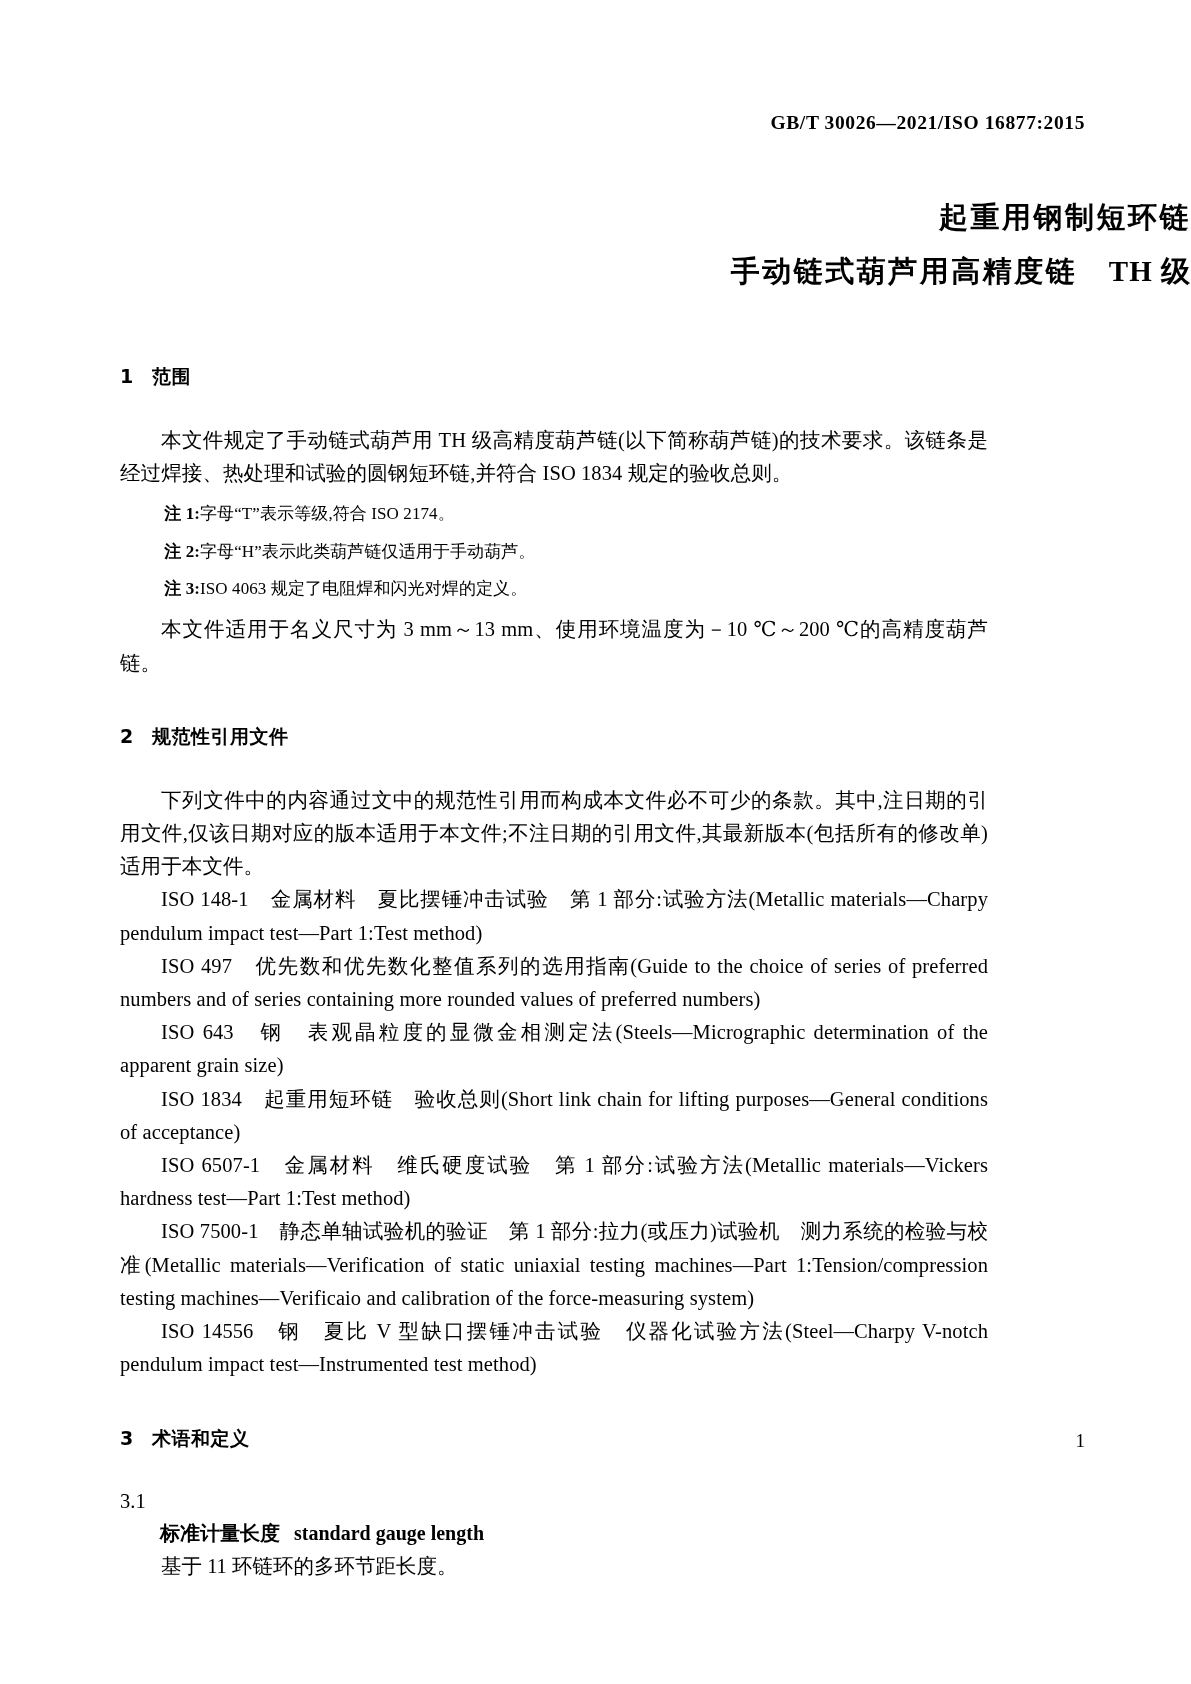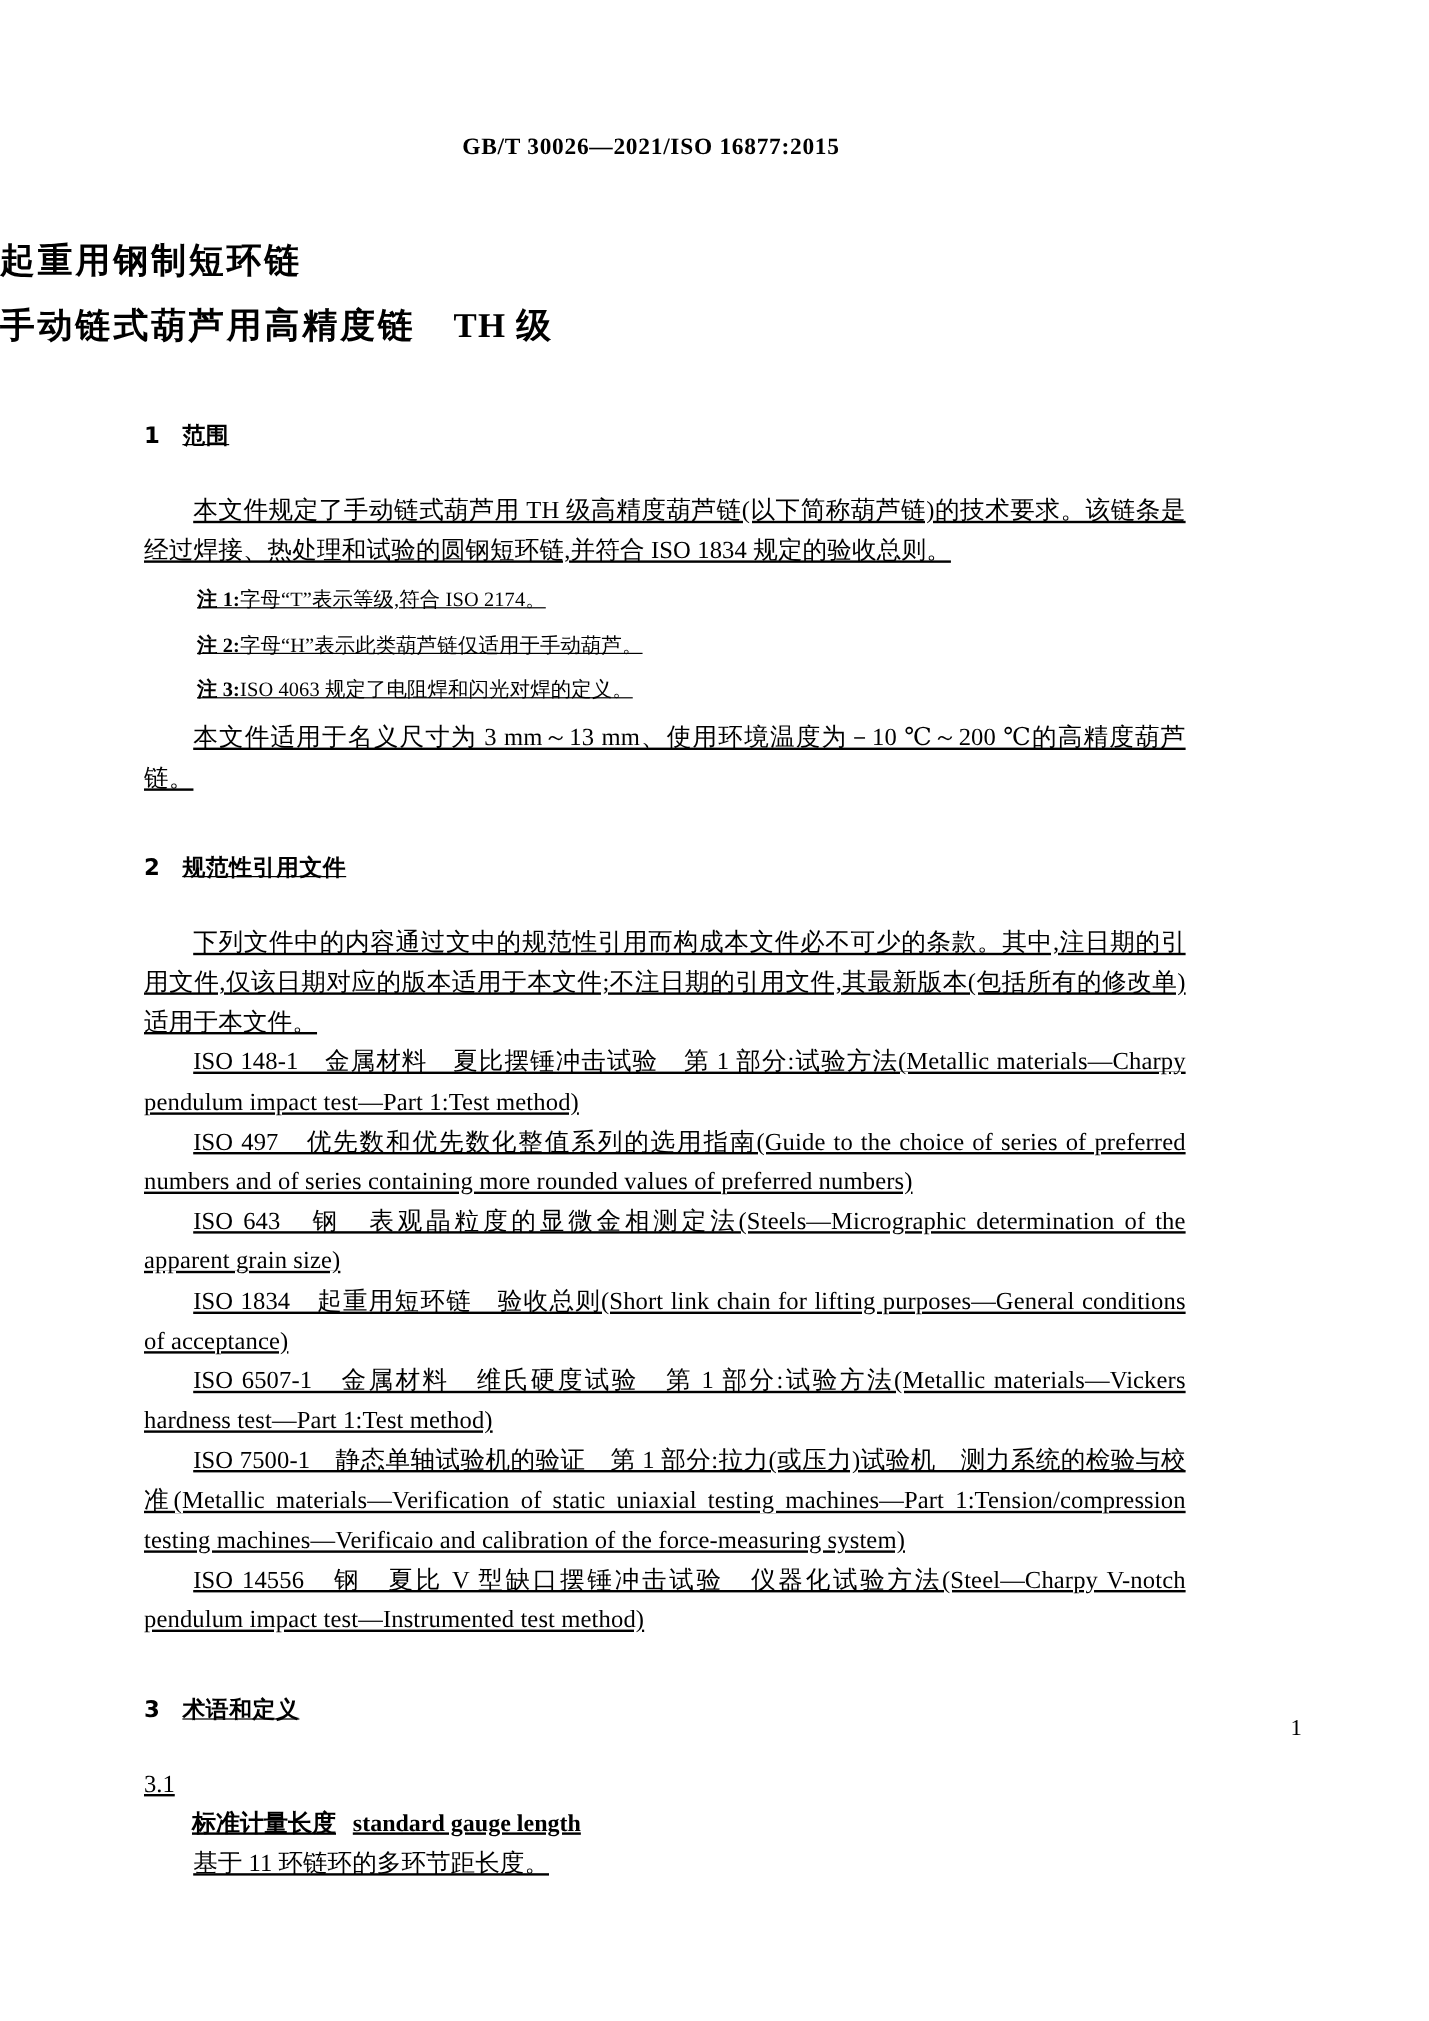--- a/index.html
+++ b/index.html
@@ -20,35 +20,35 @@
     box-sizing: border-box;
     overflow: hidden;
   }
 
   
   .header {
     position: absolute;
     top: 112px;
     left: 0;
     right: 106px;
-    text-align: center;
+    text-align: right;
     font-family: "Liberation Serif", "DejaVu Serif", serif;
     font-weight: bold;
     font-size: 19.5px;
     letter-spacing: 0.6px;
     white-space: nowrap;
   }
 
   
   .doc-title {
     position: absolute;
     top: 196px;
     left: 0;
     right: 0;
-    text-align: left;
+    text-align: right;
   }
   .doc-title .line1 {
     font-family: "DejaVu Sans", "Liberation Sans", sans-serif;
     font-weight: bold;
     font-size: 29px;
     letter-spacing: 2.5px;
     line-height: 1.5;
   }
   .doc-title .line2 {
     font-family: "DejaVu Sans", "Liberation Sans", sans-serif;
@@ -60,24 +60,23 @@
   }
   .doc-title .grade {
     font-family: "Liberation Serif", "DejaVu Serif", serif;
     font-weight: bold;
     letter-spacing: 1px;
   }
 
   
   .content {
     position: absolute;
-    top: 350px;
+    top: 364px;
     left: 120px;
     width: 868px;
-    text-decoration: underline;
   }
 
   h2.clause {
     font-family: "DejaVu Sans", "Liberation Sans", sans-serif;
     font-weight: bold;
     font-size: 19px;
     letter-spacing: 0.5px;
     margin: 0;
     padding: 0;
   }

